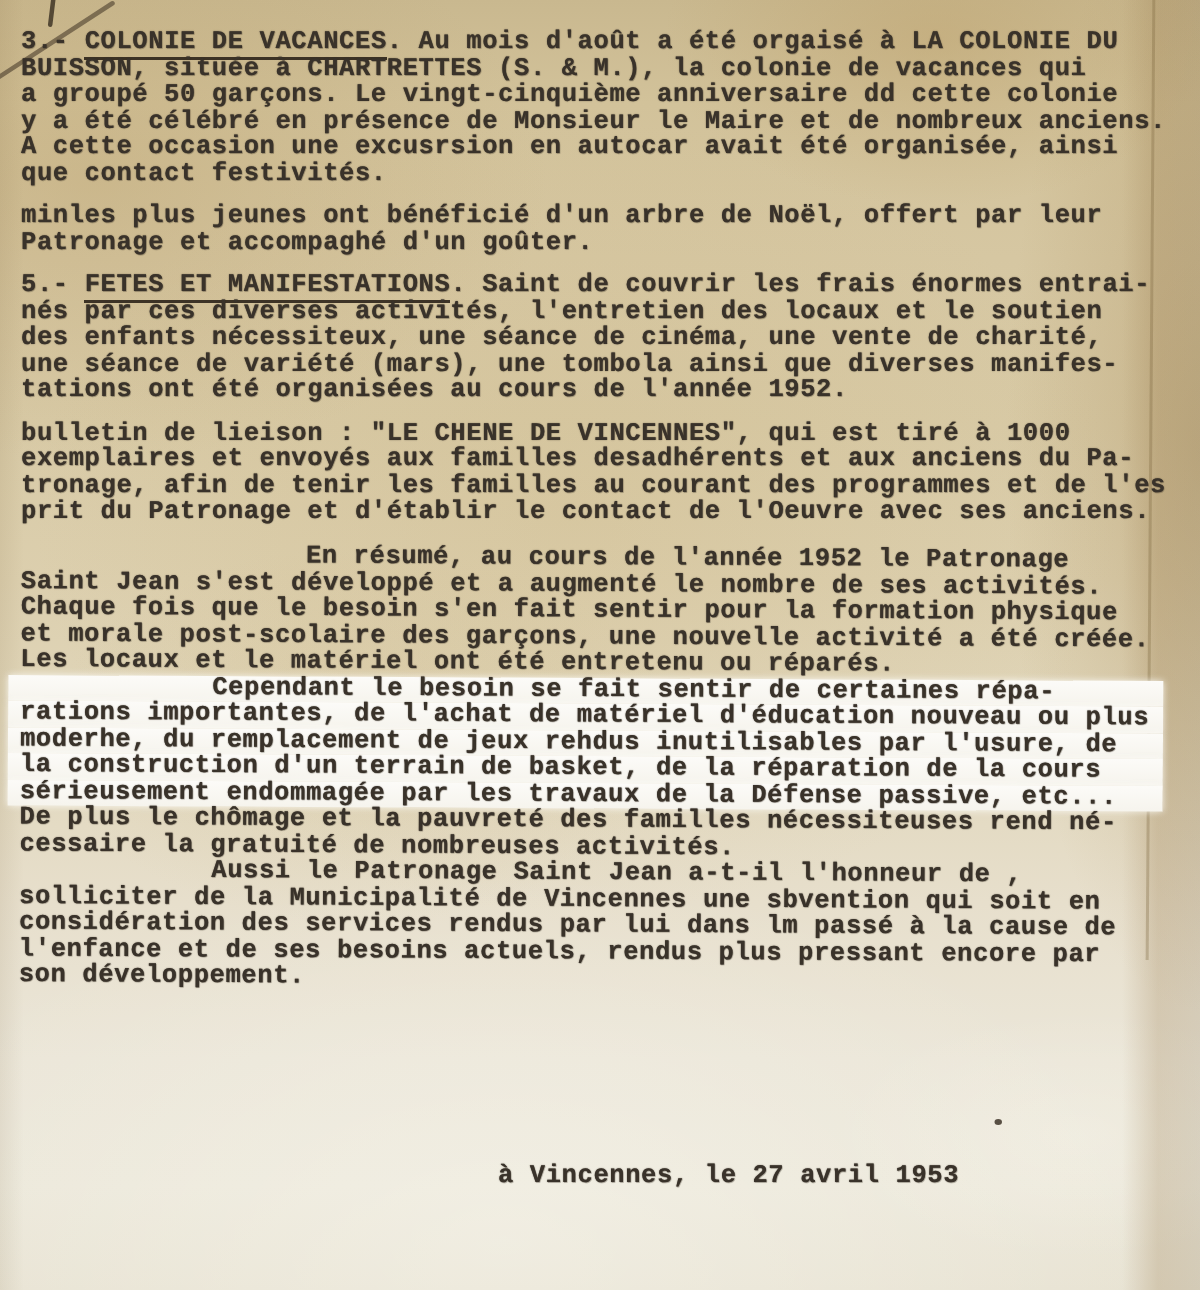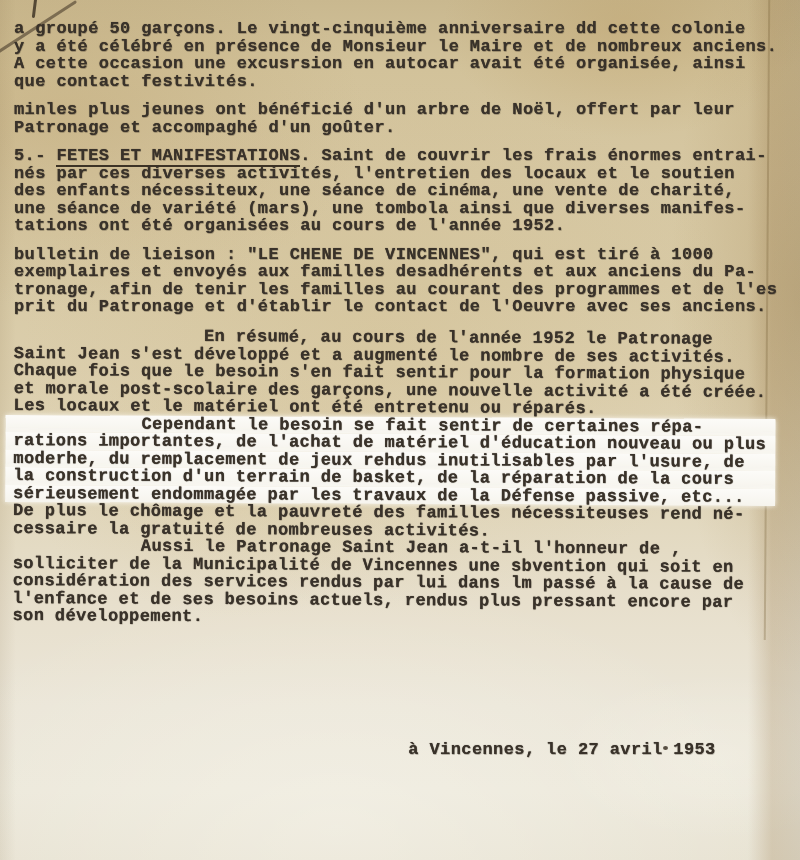--- a/index.html
+++ b/index.html
@@ -74,37 +74,39 @@
   .u { border-bottom: 2.5px solid rgba(44,36,26,0.9); }
   .hl {
     background: linear-gradient(180deg, #fcfbf8 0%, #f6f4ed 100%);
     box-shadow: 0 0 5px rgba(252,251,246,0.9);
     margin-left: -8px; padding-left: 8px; margin-right: 16px;
   }
   .hl.ind { padding-left: 136px; }
   .date-line {
     margin-top: 116px;
     padding-left: 318px;
-    height: 20px; line-height: 20px; white-space: pre; text-align: center;
+    height: 20px; line-height: 20px; white-space: pre;
   }
 </style>
 </head>
 <body>
 
 <div class="paper">
   <div class="stains"></div>
   <div class="edge-shade"></div>
   <div class="crease-v-right"></div>
   <div class="crease-tl-diag"></div>
   <div class="crease-tl-vert"></div>
   <div class="ink-speck"></div>
 
   <div class="text-area">
 
     <div class="para">
+        <div class="line"><span>3.- </span><span class="u">COLONIE DE VACANCES</span><span>. Au mois d'août a été orgaisé à LA COLONIE DU</span></div>
+        <div class="line"><span>BUISSON, située à CHARTRETTES (S. &amp; M.), la colonie de vacances qui</span></div>
         <div class="line"><span>a groupé 50 garçons. Le vingt-cinquième anniversaire dd cette colonie</span></div>
         <div class="line"><span>y a été célébré en présence de Monsieur le Maire et de nombreux anciens.</span></div>
         <div class="line"><span>A cette occasion une excusrsion en autocar avait été organisée, ainsi</span></div>
         <div class="line"><span>que contact festivités.</span></div>
       </div>
       <div class="para">
         <div class="line"><span>minles plus jeunes ont bénéficié d'un arbre de Noël, offert par leur</span></div>
         <div class="line"><span>Patronage et accompaghé d'un goûter.</span></div>
       </div>
       <div class="para">

